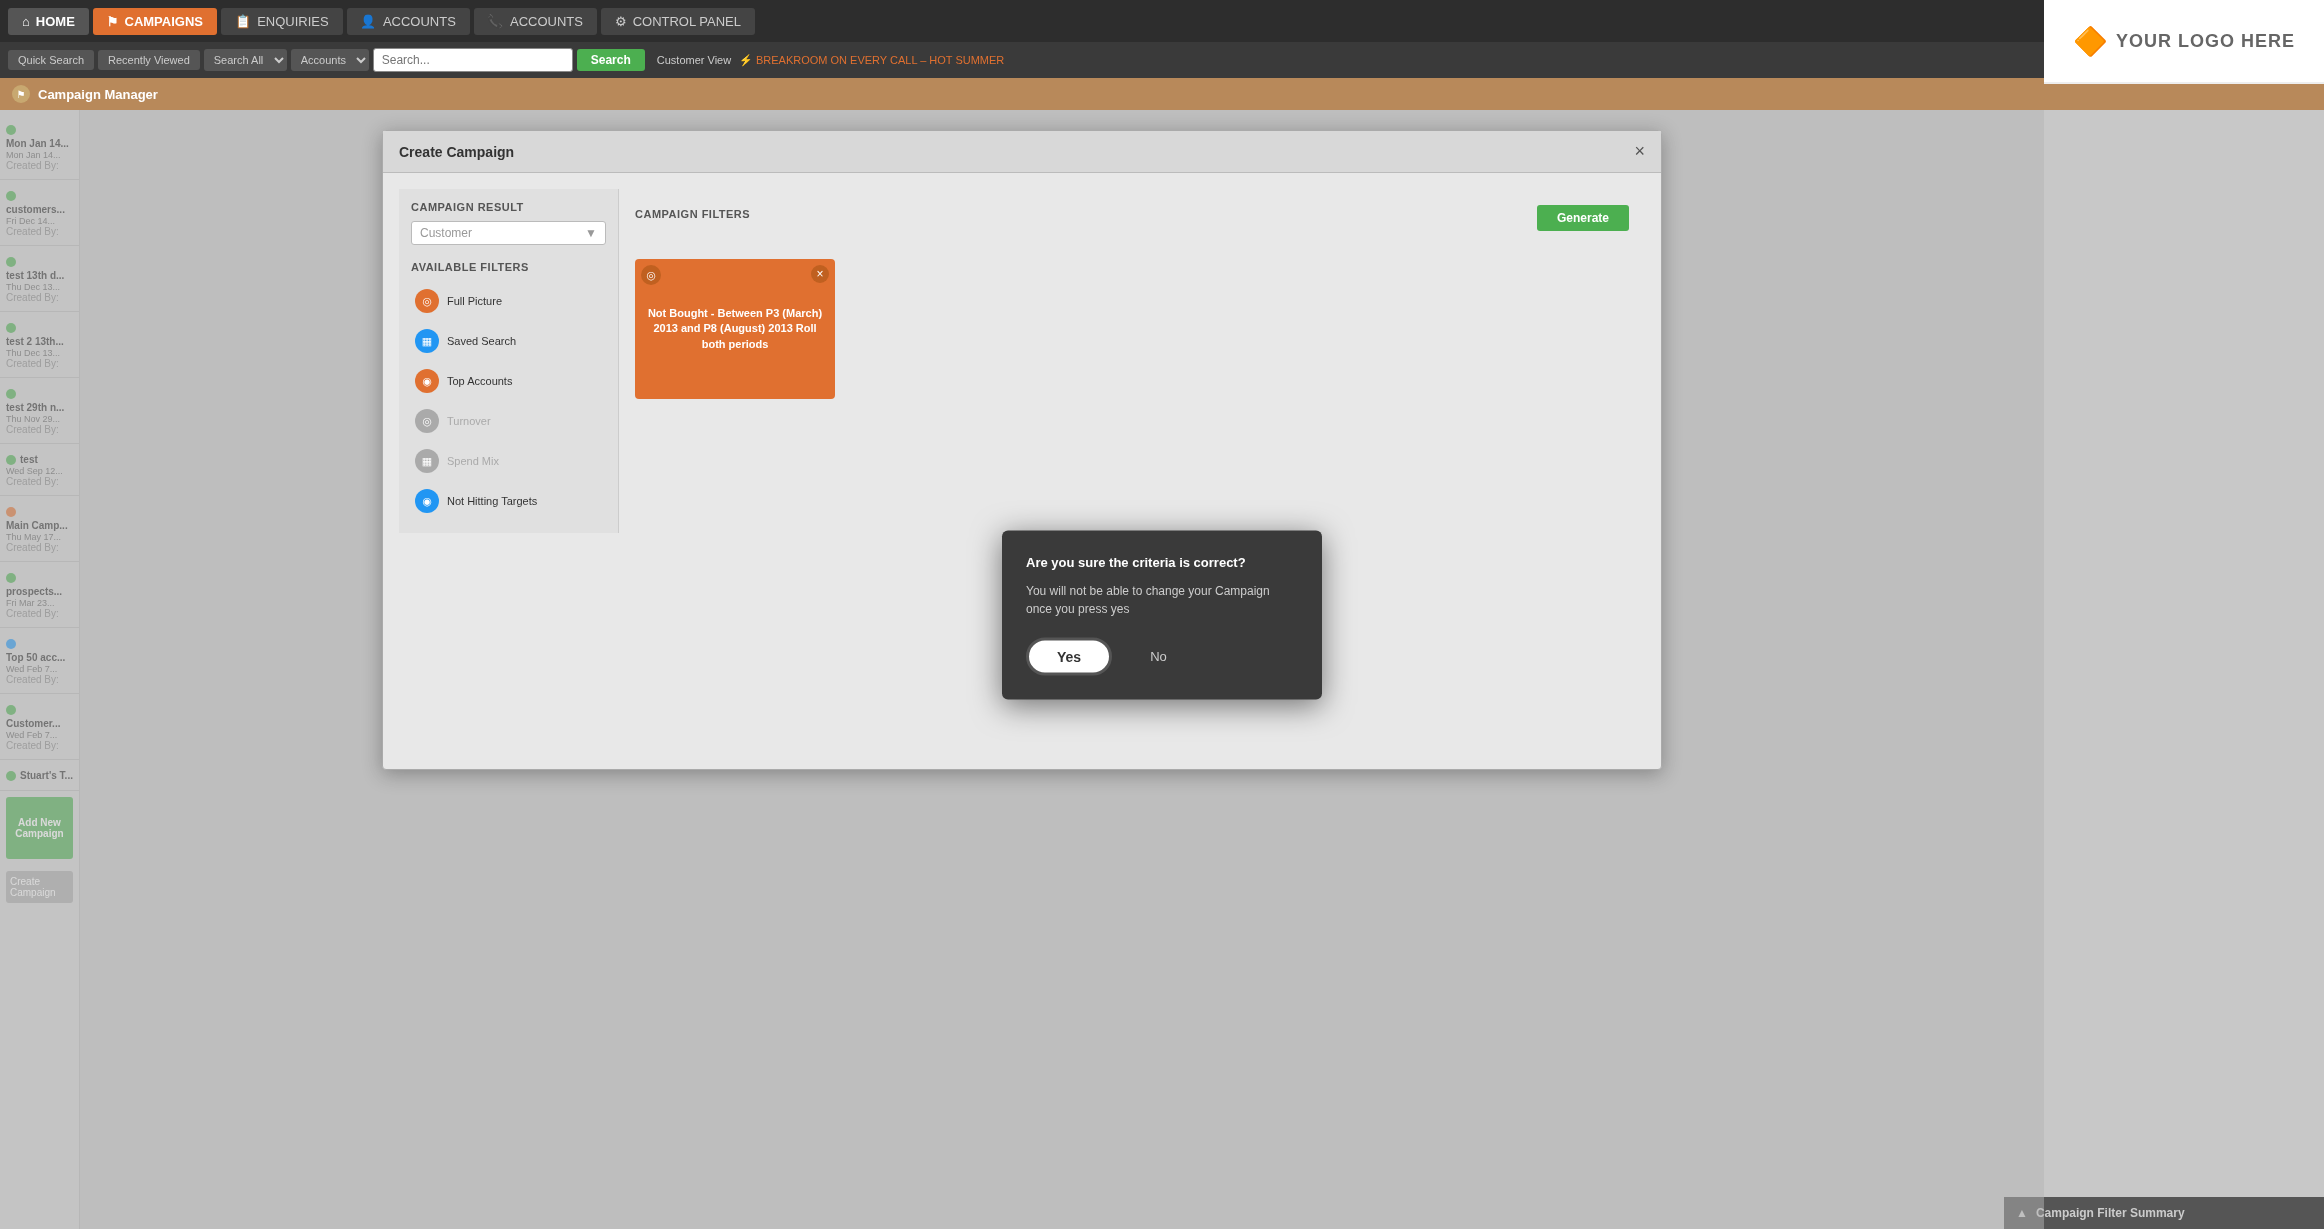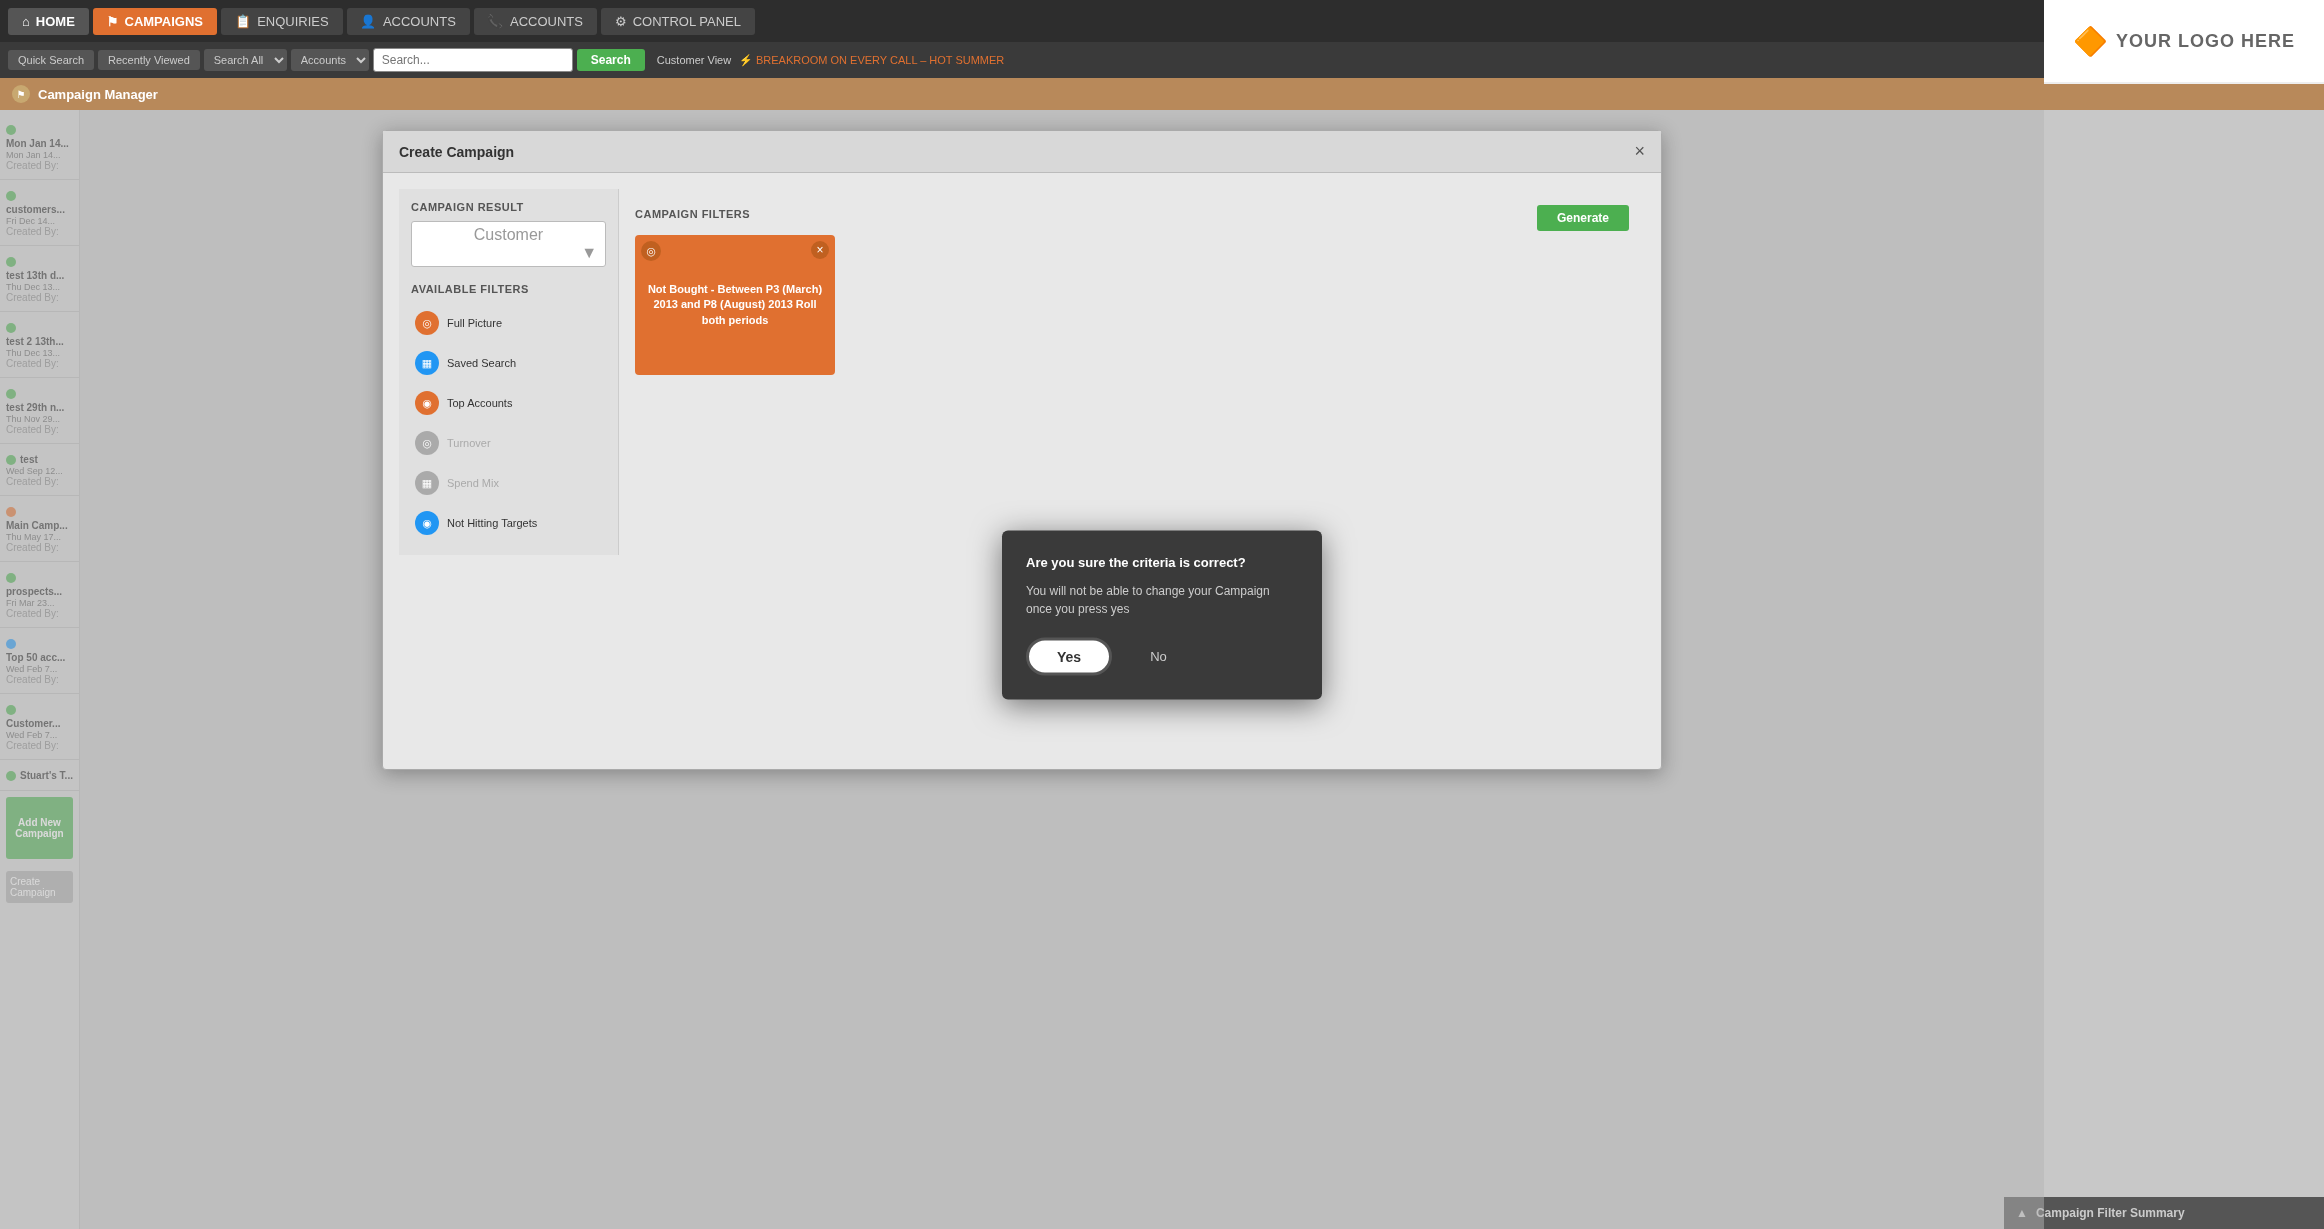--- a/index.html
+++ b/index.html
@@ -113,42 +113,42 @@
     .modal-close { background: none; border: none; font-size: 18px; cursor: pointer; color: #555; }
     .modal-body { display: flex; padding: 16px; }
 
     
     .left-panel {
       width: 220px; background: #e0e0e0; border-right: 1px solid #ccc; padding: 12px;
     }
     .panel-section-title { font-size: 11px; font-weight: bold; color: #555; margin-bottom: 8px; letter-spacing: 0.5px; }
     .campaign-result-dropdown {
       display: flex; align-items: center; background: #fff; border: 1px solid #bbb;
-      padding: 4px 8px; border-radius: 3px; font-size: 16px; color: #999; cursor: pointer; width: 100%; flex-direction: column;
+      padding: 4px 8px; border-radius: 3px; font-size: 12px; color: #999; cursor: pointer; width: 100%;
     }
     .campaign-result-dropdown .arrow { margin-left: auto; }
     .filter-item {
       display: flex; align-items: center; gap: 8px; padding: 8px 4px; cursor: pointer; border-radius: 3px;
     }
     .filter-icon {
       width: 24px; height: 24px; border-radius: 50%; background: #888; color: #fff;
       display: flex; align-items: center; justify-content: center; font-size: 11px; flex-shrink: 0;
     }
     .filter-icon.orange { background: #e07030; }
     .filter-icon.blue { background: #2196f3; }
     .filter-icon.gray { background: #aaa; }
     .filter-label { font-size: 11px; color: #333; }
     .filter-label.disabled { color: #aaa; }
 
     
     .right-panel {
       flex: 1; padding: 16px;
     }
     .right-panel-header {
-      display: flex; justify-content: space-between; align-items: center; margin-bottom: 4px;
+      display: flex; justify-content: space-between; align-items: center; margin-bottom: 28px;
     }
     .generate-btn {
       background: #4caf50; color: #fff; border: none; padding: 6px 20px; border-radius: 3px;
       font-size: 12px; font-weight: bold; cursor: pointer;
     }
     .filter-card {
       width: 200px; height: 140px; background: #e07030; border-radius: 4px; padding: 12px;
       position: relative; display: flex; flex-direction: column; justify-content: center; align-items: center;
       color: #fff; text-align: center; font-size: 12px; cursor: pointer;
     }

